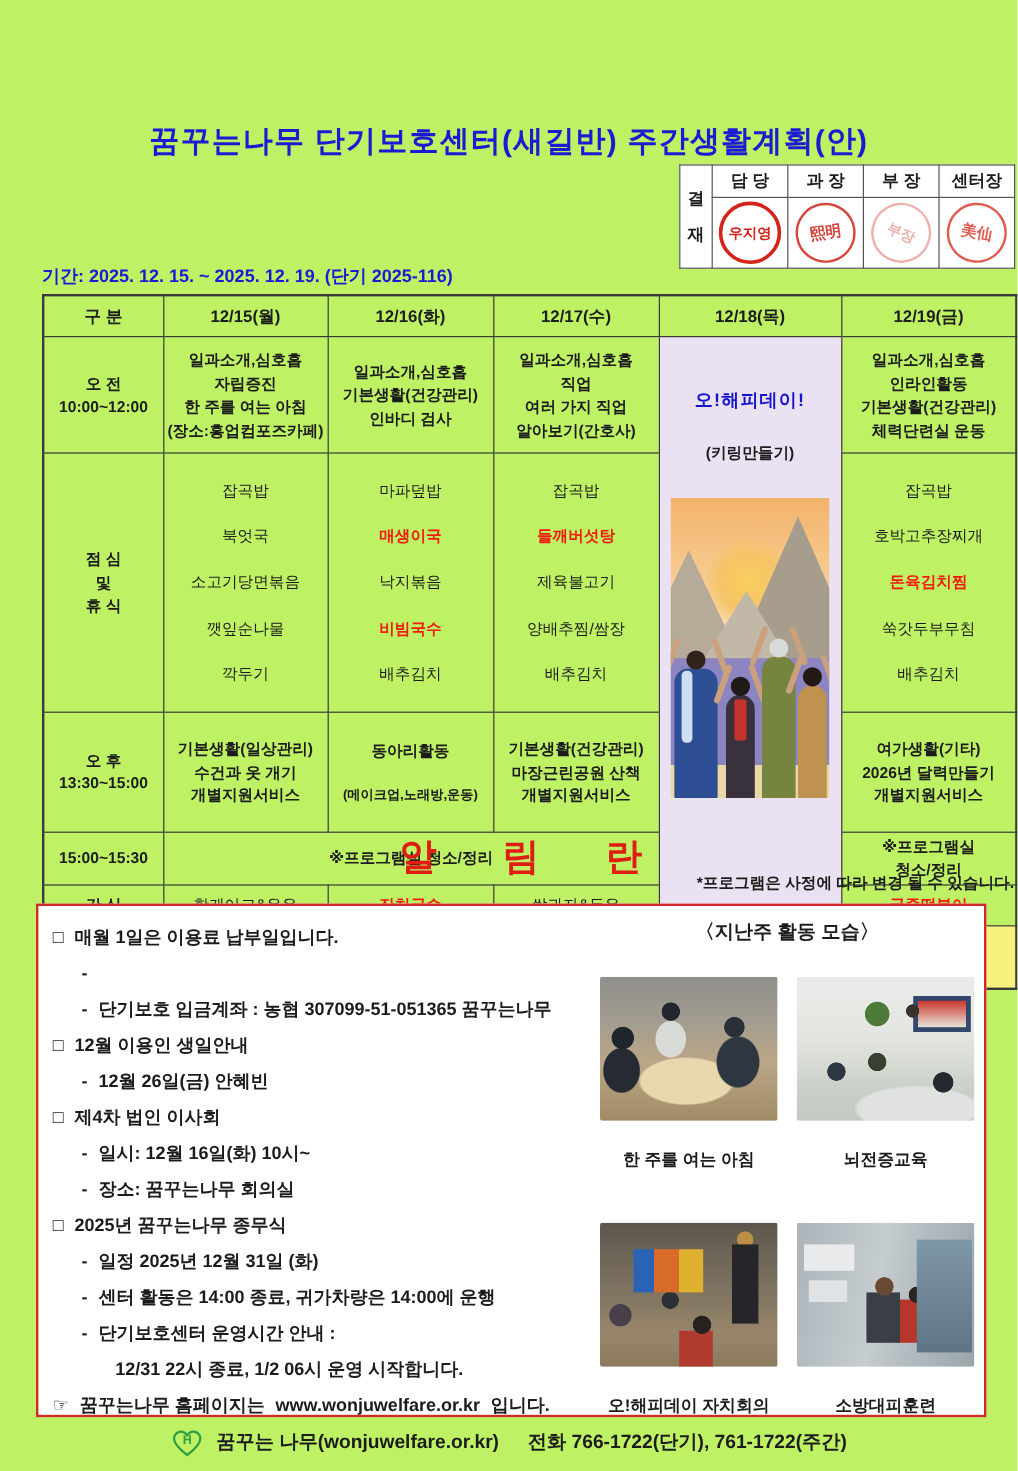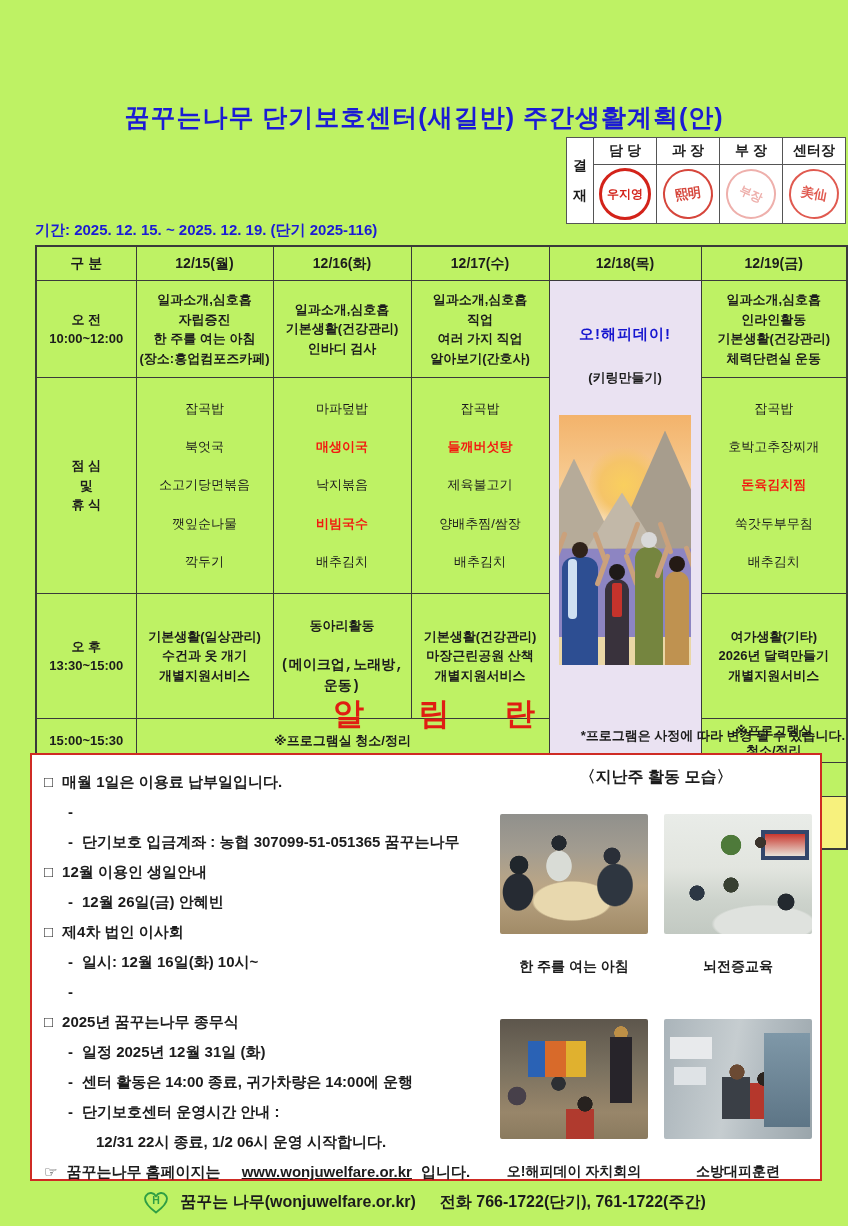--- a/index.html
+++ b/index.html
@@ -38,21 +38,21 @@
   .sched tr.r-a1 td{height:85px;}
   .sched tr.r-clean td{height:33px;}
   .sched tr.r-snack td{height:29px;}
   .sched tr.r-a2 td{height:47px;}
   .sched .lbl{font-weight:600;}
   .sched .act{font-weight:700;}
   .sched .menu span{display:block;font-weight:500;line-height:1.45;}
   .red{color:#f21b10;}
   .sched .menu .red,.sched .snackcell.red{font-weight:700;}
   .sched .ylw{background:#f7f17d;font-weight:700;font-size:14px;}
-  .club-sub{display:block;font-size:14px;font-weight:600;font-family:Liberation Mono, monospace;}
+  .club-sub{display:block;font-size:11px;font-weight:600;}
   .club-title{display:block;font-weight:700;}
 
   
   .thu-cell{background:#eae2f2;vertical-align:top !important;padding:0 !important;}
   .thu-title{color:#1515cf;font-weight:800;font-size:15px;margin-top:22px;letter-spacing:1px;}
   .thu-sub{font-weight:700;font-size:13px;margin:3px 0 8px;}
   .illus{position:relative;width:132px;height:250px;margin:0 auto;overflow:hidden;
      background:linear-gradient(180deg,#f3b36b 0%,#f8d4a0 36%,#f9e6c4 52%,#8d85c2 52%,#8d85c2 89%,#ead7a6 89%);}
   .illus .sun{position:absolute;left:30px;top:30px;width:70px;height:80px;border-radius:50%;
      background:radial-gradient(circle,#f9cf5e 0%,#f5c468 45%,rgba(245,196,104,0) 72%);}
@@ -87,21 +87,21 @@
       font-size:31px;font-weight:800;word-spacing:46px;padding-left:20px;}
 
   
   .notice-box{position:absolute;top:753px;left:30px;width:788px;height:424px;
       border:2px solid #cf2b24;background:#fff;}
   .notice-list{position:absolute;top:12px;left:12px;width:452px;font-size:15px;font-weight:600;}
   .n-row{display:flex;gap:9px;line-height:30px;align-items:baseline;}
   .n-row.i1{margin-left:24px;}
   .n-row.i2{margin-left:52px;}
   .n-prefix{flex:none;}
-  .n-link{text-decoration:underline;font-weight:700;margin-left:12px;}
+  .n-link{font-weight:700;}
 
   
   .photo-area{position:absolute;left:468px;top:12px;width:312px;}
   .photo-heading{text-align:center;font-size:16px;font-weight:700;margin:0 0 26px;}
   .photo-grid{display:grid;grid-template-columns:148px 148px;column-gap:16px;}
   .photo{width:148px;height:120px;background-repeat:no-repeat;border-radius:2px;}
   .pcap{text-align:center;font-size:14px;font-weight:600;margin:22px 0 42px;line-height:21px;}
 
   #ph1{background-image:
     radial-gradient(circle,#20262c 0 58%,transparent 62%),
@@ -361,20 +361,21 @@
       <div class="n-row i0">
           <span class="n-prefix">□</span>
           <span>제4차 법인 이사회</span>
         </div>
       <div class="n-row i1">
           <span class="n-prefix">-</span>
           <span>일시: 12월 16일(화) 10시~</span>
         </div>
       <div class="n-row i1">
           <span class="n-prefix">-</span>
+          <span>장소: 꿈꾸는나무 회의실</span>
         </div>
       <div class="n-row i0">
           <span class="n-prefix">□</span>
           <span>2025년 꿈꾸는나무 종무식</span>
         </div>
       <div class="n-row i1">
           <span class="n-prefix">-</span>
           <span>일정 2025년 12월 31일 (화)</span>
         </div>
       <div class="n-row i1">

